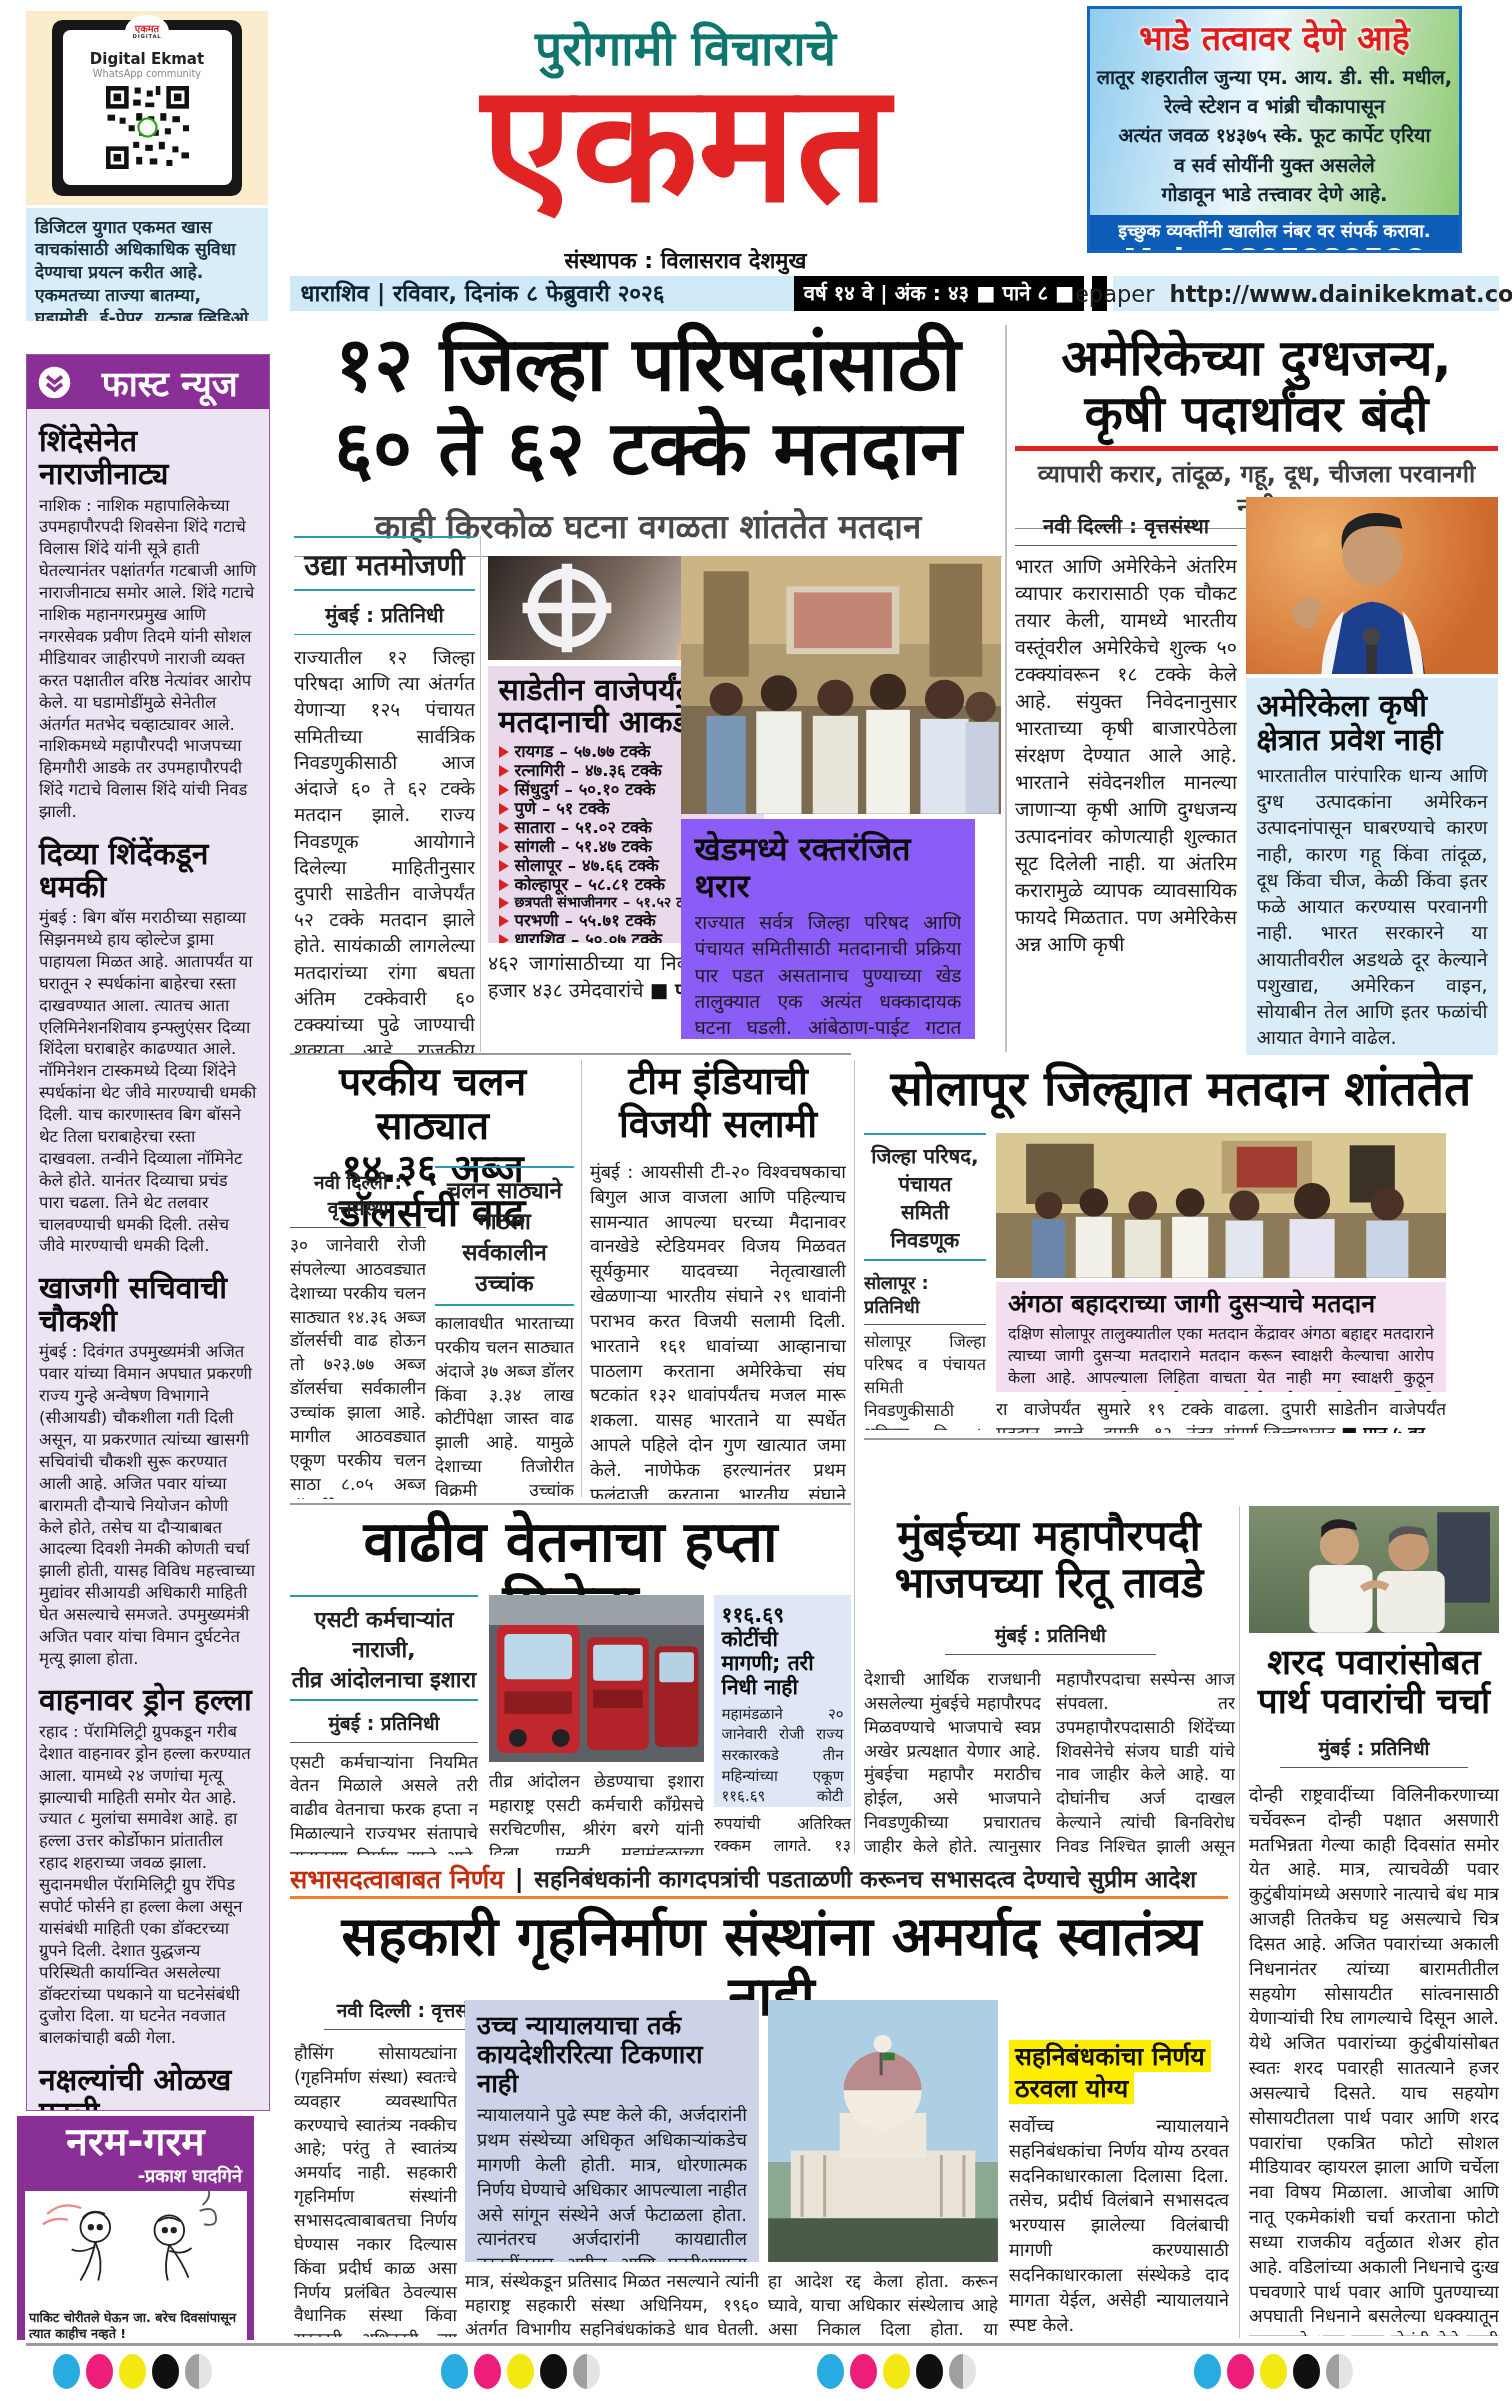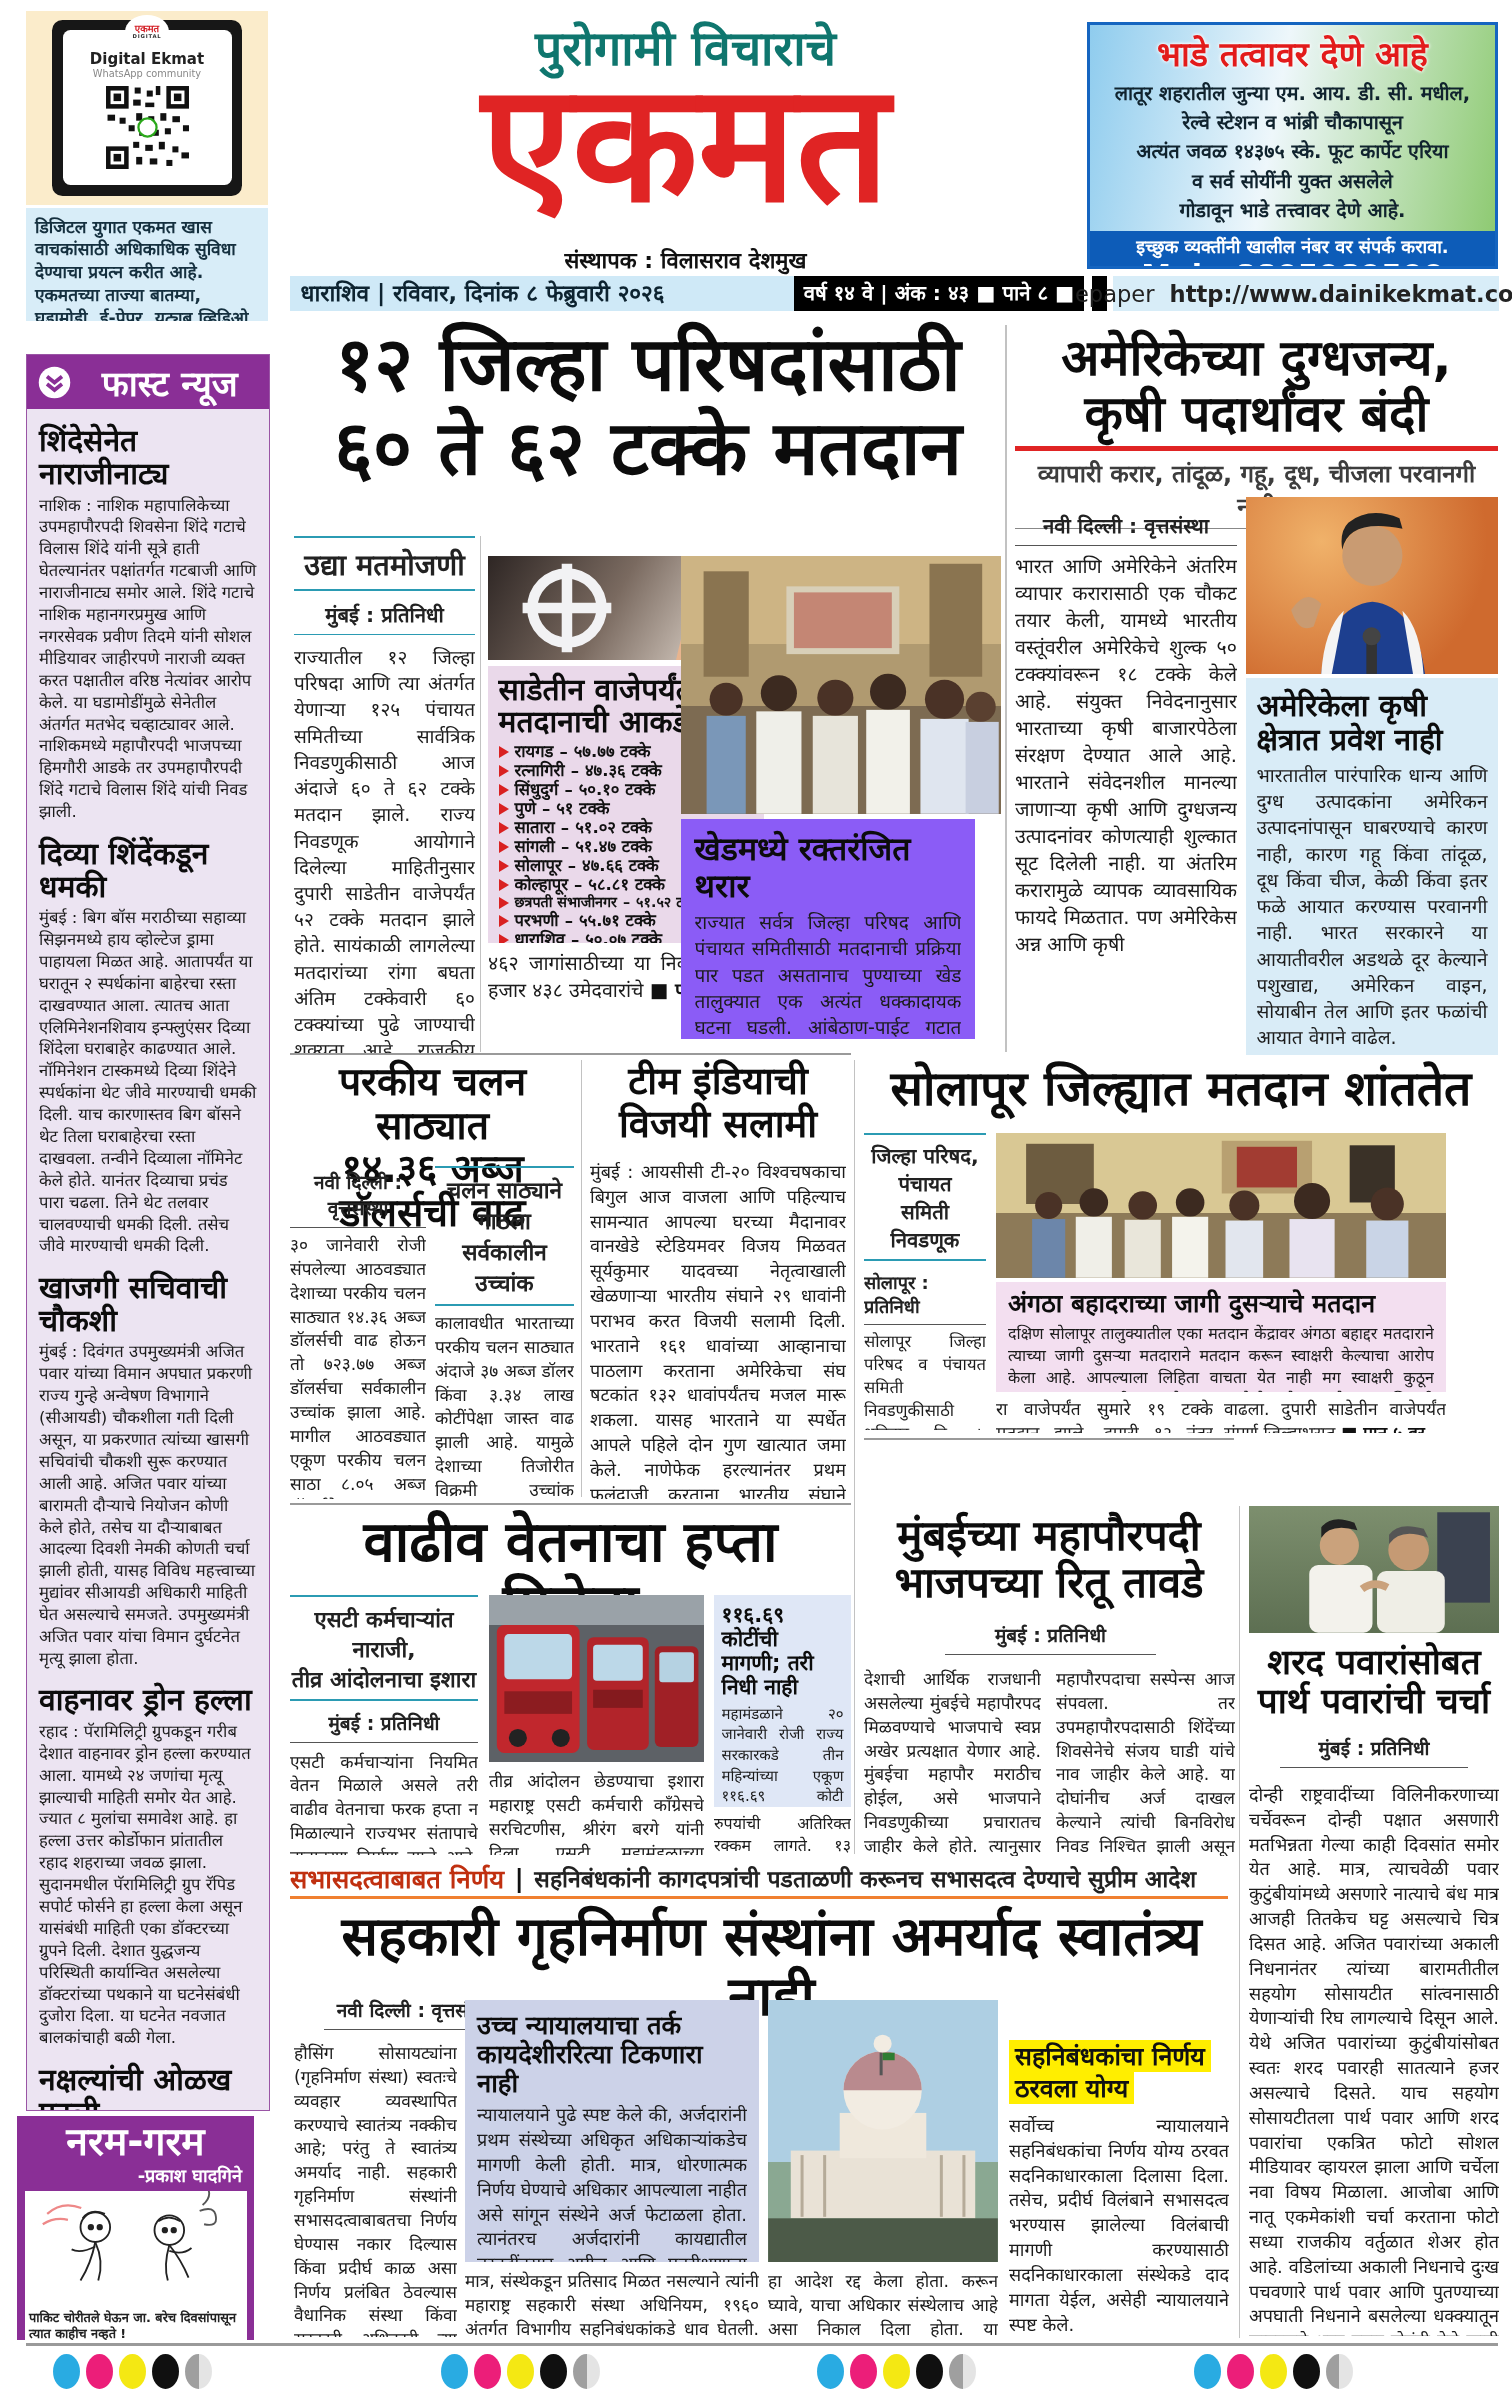--- a/index.html
+++ b/index.html
@@ -113,21 +113,21 @@
         </svg>
       </div>
     </div>
   </div>
   <div class="abs" id="qr-note" style="left:26px;top:208px;width:242px;height:113px;">डिजिटल युगात एकमत खास वाचकांसाठी अधिकाधिक सुविधा देण्याचा प्रयत्न करीत आहे. एकमतच्या ताज्या बातम्या, घडामोडी, ई-पेपर, यूट्यूब व्हिडिओ, ब्रेकिंग न्यूज आदींसाठी क्यू-आर कोड स्कॅन करून कम्युनिटीत सामील व्हा.</div>
 
   <div class="abs" id="tagline" style="left:324px;top:13.6px;width:723px;">पुरोगामी विचाराचे</div>
   <div class="abs" id="paper-title" style="left:324px;top:62px;width:723px;">एकमत</div>
   <div class="abs" id="founder" style="left:324px;top:244px;width:723px;">संस्थापक : विलासराव देशमुख</div>
 
-  <div class="abs" id="ad-box" style="left:1087px;top:22px;width:411px;height:247px;">
+  <div class="abs" id="ad-box" style="left:1087px;top:6px;width:375px;height:247px;">
     <div id="ad-headline">भाडे तत्वावर देणे आहे</div>
     <div id="ad-body" class="prel">लातूर शहरातील जुन्या एम. आय. डी. सी. मधील,
 रेल्वे स्टेशन व भांब्री चौकापासून
 अत्यंत जवळ १४३७५ स्के. फूट कार्पेट एरिया
 व सर्व सोयींनी युक्त असलेले
 गोडावून भाडे तत्त्वावर देणे आहे.</div>
     <div id="ad-footer">
       <div id="ad-contact">इच्छुक व्यक्तींनी खालील नंबर वर संपर्क करावा.</div>
       <div id="ad-mobile">Mob. 8805989500</div>
     </div>
@@ -204,20 +204,21 @@
         </g>
         <path d="M30 30 q20 -18 46 -8" stroke="#e88" stroke-width="3" fill="none"></path>
         <path d="M24 44 q16 -10 34 -6" stroke="#e88" stroke-width="3" fill="none"></path>
       </svg>
       <div id="ng-caption">पाकिट चोरीतले घेऊन जा. बरेच दिवसांपासून त्यात काहीच नव्हते !</div>
     </div>
   </div>
 
   <div class="abs hl prel" style="left:294px;top:322px;width:708px;font-size:75px;">१२ जिल्हा परिषदांसाठी
 ६० ते ६२ टक्के मतदान</div>
+  <div class="abs" style="left:294px;top:503px;width:708px;text-align:center;font-size:33px;font-weight:700;color:#4a4a4a;border-bottom:1.5px solid #999;padding-bottom:7.5px;">काही किरकोळ घटना वगळता शांततेत मतदान</div>
 
   <div class="abs vrule" style="left:1005px;top:325px;width:1.5px;height:727px;"></div>
 
   <div class="abs hl prel" style="left:1015px;top:330px;width:483px;font-size:50px;">अमेरिकेच्या दुग्धजन्य,
 कृषी पदार्थांवर बंदी</div>
   <div class="abs" style="left:1015px;top:446px;width:483px;height:4.5px;background:#e02424;"></div>
   <div class="abs" style="left:1015px;top:456px;width:483px;text-align:center;font-size:24px;font-weight:700;color:#3d3d3d;border-bottom:0.8px solid #888;padding-bottom:6px;">व्यापारी करार, तांदूळ, गहू, दूध, चीजला परवानगी नाही</div>
   <div class="abs" style="left:1015px;top:500px;width:222px;height:554px;overflow:hidden;">
     <div class="byline" style="font-size:20.3px;margin-top:7.5px;">नवी दिल्ली : वृत्तसंस्था</div>
     <div class="bodytx prel" style="font-size:19.6px;margin-top:7.5px;">भारत आणि अमेरिकेने अंतरिम व्यापार करारासाठी एक चौकट तयार केली, यामध्ये भारतीय वस्तूंवरील अमेरिकेचे शुल्क ५० टक्क्यांवरून १८ टक्के केले आहे. संयुक्त निवेदनानुसार भारताच्या कृषी बाजारपेठेला संरक्षण देण्यात आले आहे. भारताने संवेदनशील मानल्या जाणाऱ्या कृषी आणि दुग्धजन्य उत्पादनांवर कोणत्याही शुल्कात सूट दिलेली नाही. या अंतरिम करारामुळे व्यापक व्यावसायिक फायदे मिळतात. पण अमेरिकेस अन्न आणि कृषी</div>

